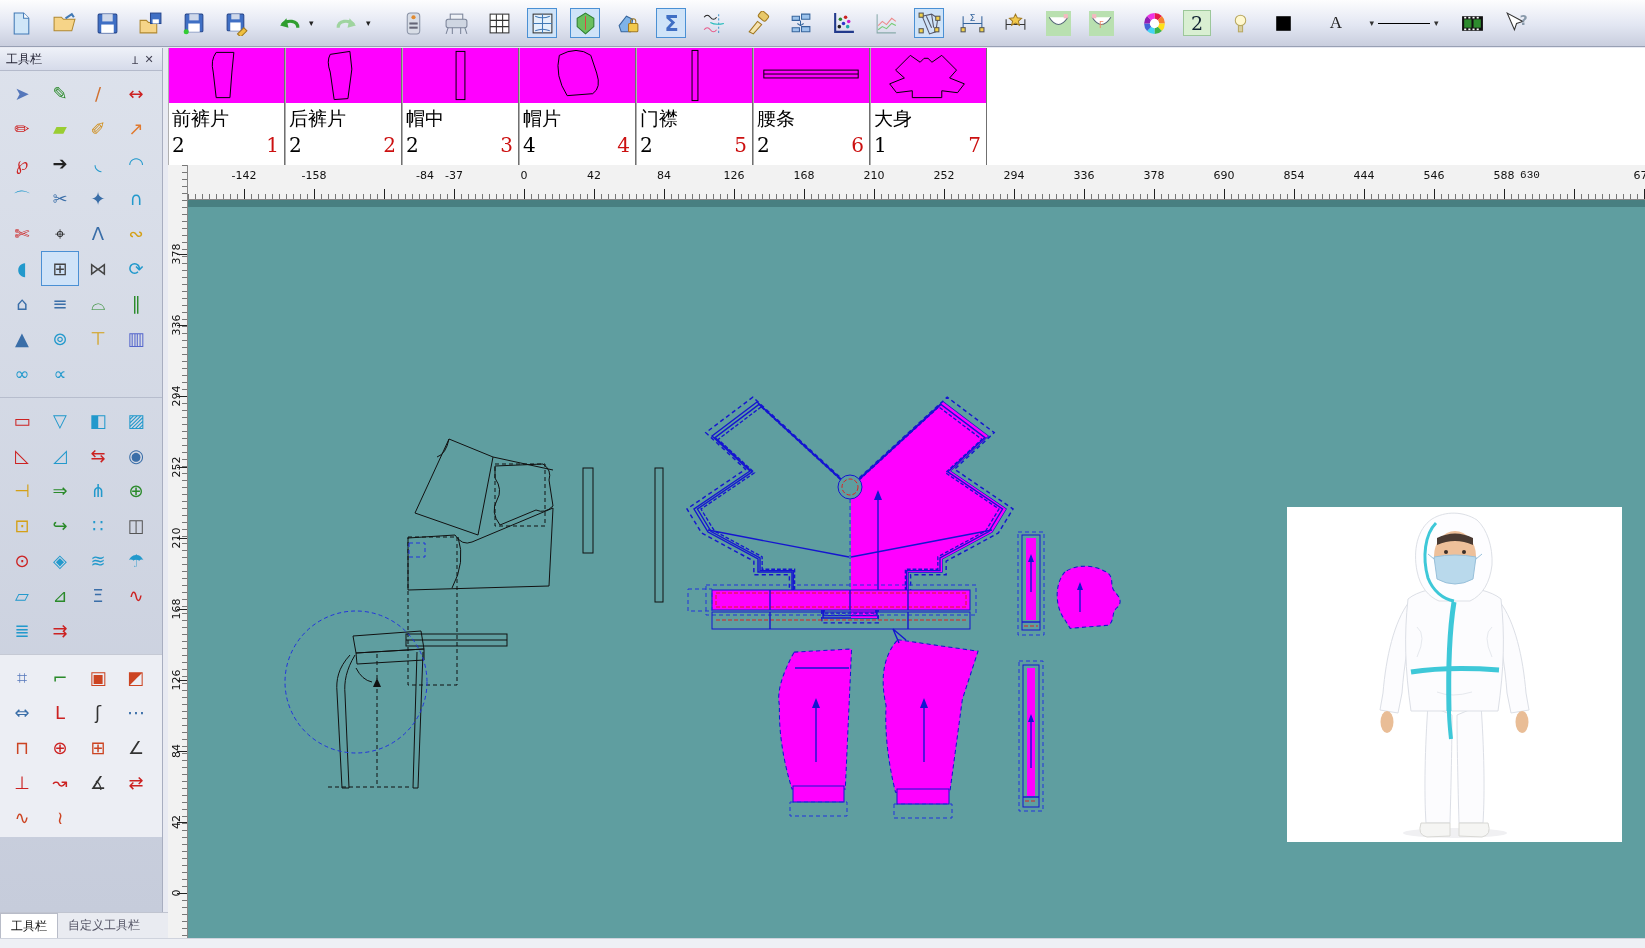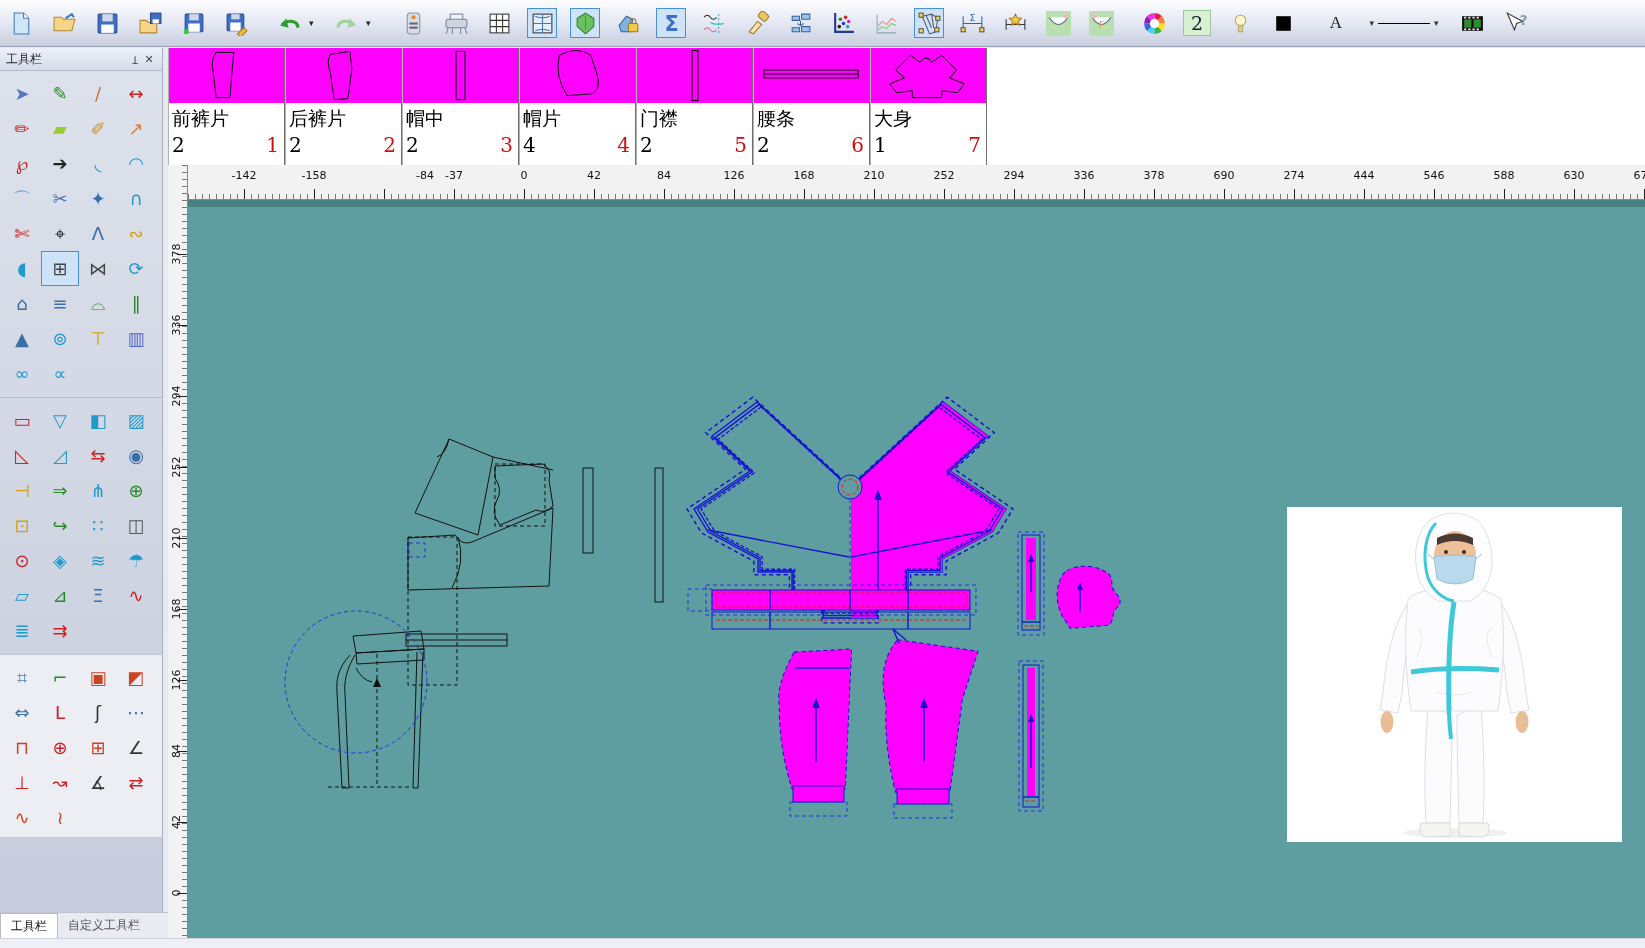--- a/index.html
+++ b/index.html
@@ -684,29 +684,29 @@
       <span class="hlab" style="left: 756px;">252</span>
       <div class="htick" style="left: 756px;"></div>
       <span class="hlab" style="left: 826px;">294</span>
       <div class="htick" style="left: 826px;"></div>
       <span class="hlab" style="left: 896px;">336</span>
       <div class="htick" style="left: 896px;"></div>
       <span class="hlab" style="left: 966px;">378</span>
       <div class="htick" style="left: 966px;"></div>
       <span class="hlab" style="left: 1036px;">690</span>
       <div class="htick" style="left: 1036px;"></div>
-      <span class="hlab" style="left: 1106px;">274</span>
+      <span class="hlab" style="left: 1106px;">854</span>
       <div class="htick" style="left: 1106px;"></div>
       <span class="hlab" style="left: 1176px;">444</span>
       <div class="htick" style="left: 1176px;"></div>
       <span class="hlab" style="left: 1246px; text-align: right;">546</span>
       <div class="htick" style="left: 1246px;"></div>
       <span class="hlab" style="left: 1316px;">588</span>
       <div class="htick" style="left: 1316px;"></div>
-      <span class="hlab" style="left: 1386px;">630</span>
+      <span class="hlab" style="left: 1342px; font-family: Liberation Mono, monospace;">630</span>
       <div class="htick" style="left: 1386px;"></div>
       <span class="hlab" style="left: 1456px;">672</span>
       <div class="htick" style="left: 1456px;"></div>
     </div>
   <div class="vruler">
       <span class="vlab" style="top: 83px;">378</span>
       <div class="vtick" style="top: 89px;"></div>
       <span class="vlab" style="top: 154px;">336</span>
       <div class="vtick" style="top: 160px;"></div>
       <span class="vlab" style="top: 225px;">294</span>

